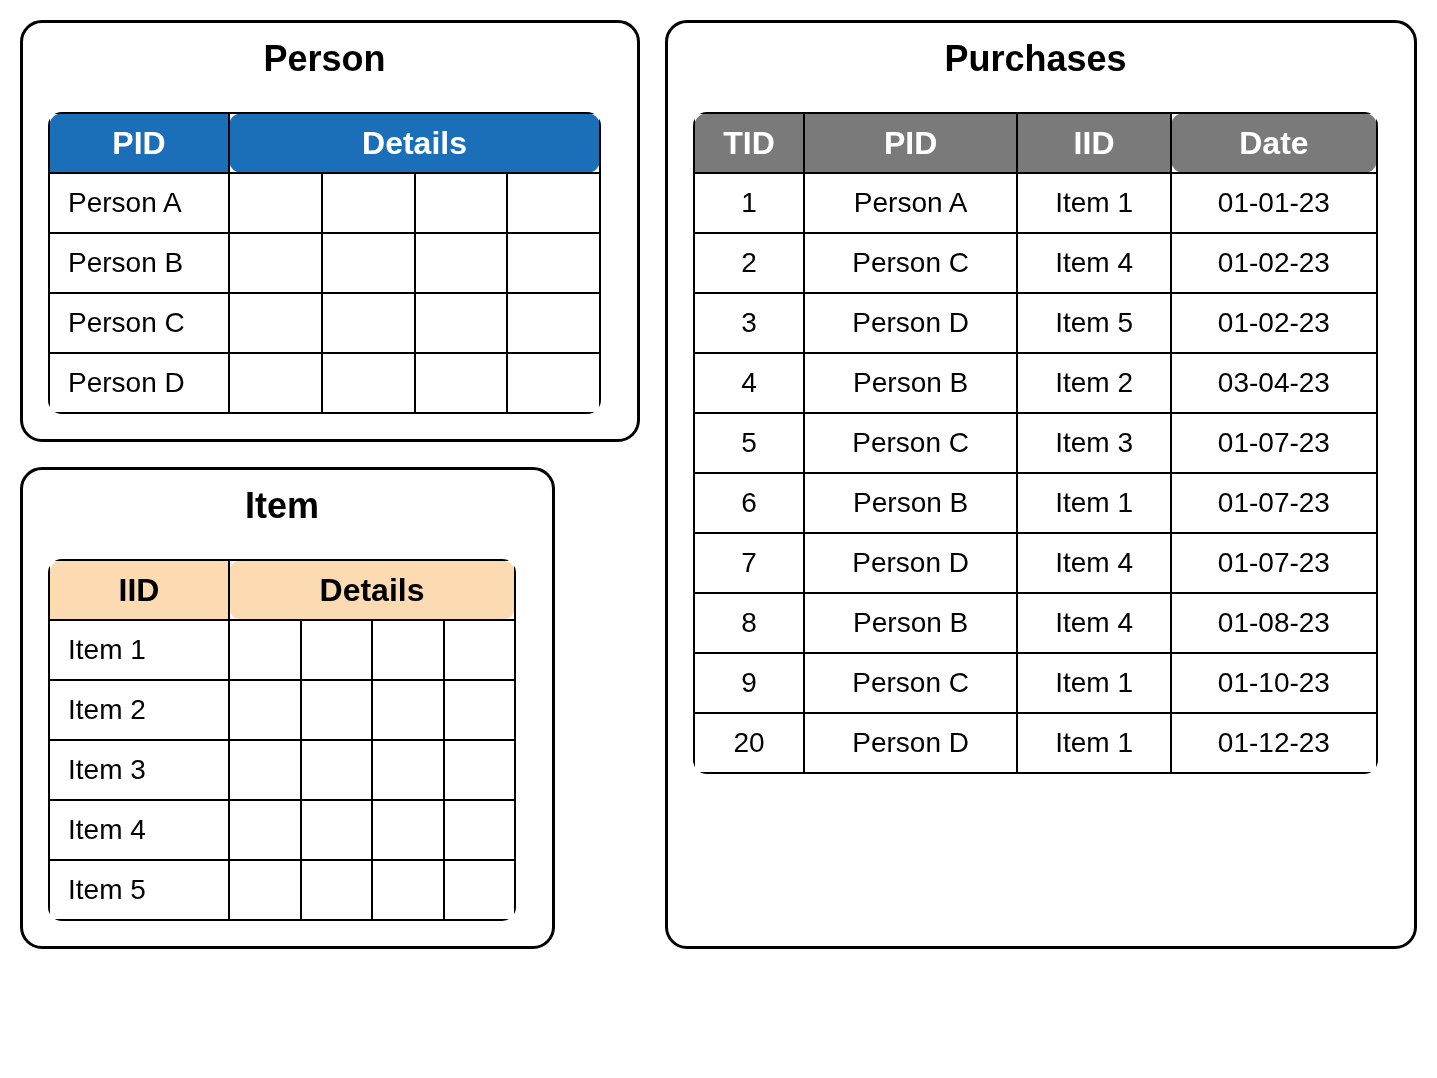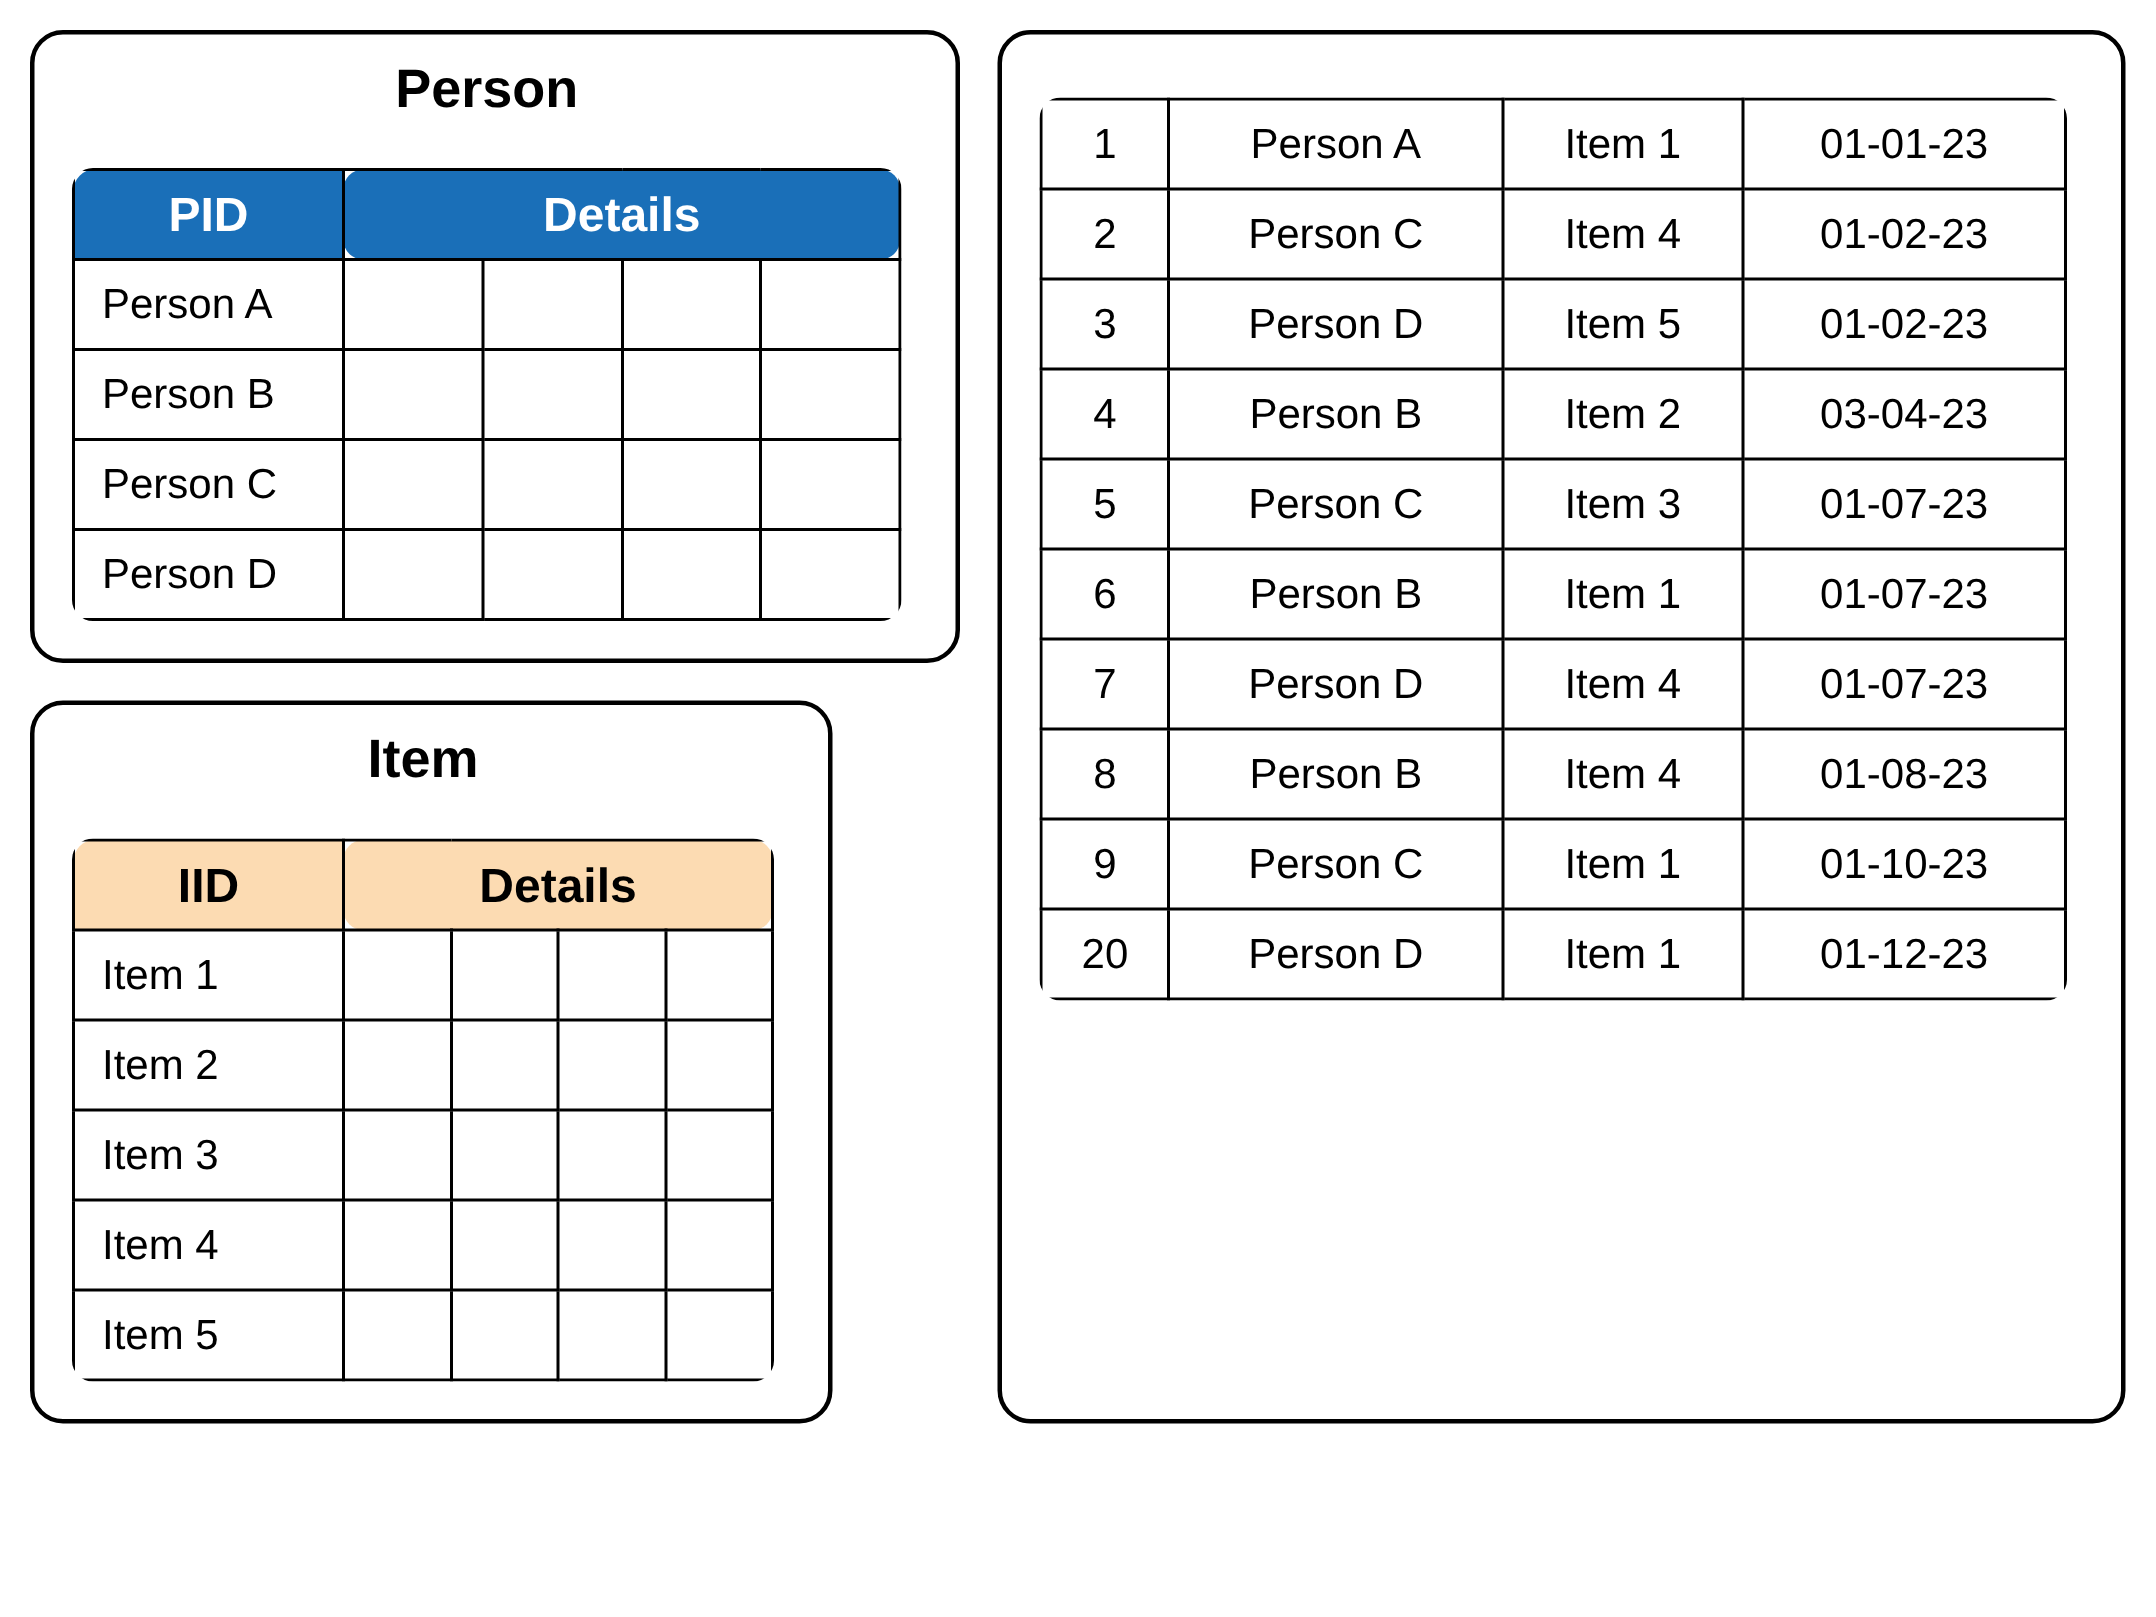--- a/index.html
+++ b/index.html
@@ -167,22 +167,29 @@
               <td></td>
               <td></td>
         </tr>
       </tbody>
         </table>
     </div>
 
   </div>
 
   <div class="card purchases-card">
+    <div class="card-title">Purchases</div>
     <table>
       <tbody>
+          <tr class="purchases-head">
+        <th style="width:110px">TID</th>
+        <th>PID</th>
+        <th>IID</th>
+        <th>Date</th>
+      </tr>
       <tr>
         <td>1</td>
         <td>Person A</td>
         <td>Item 1</td>
         <td>01-01-23</td>
       </tr>
       <tr>
         <td>2</td>
         <td>Person C</td>
         <td>Item 4</td>

